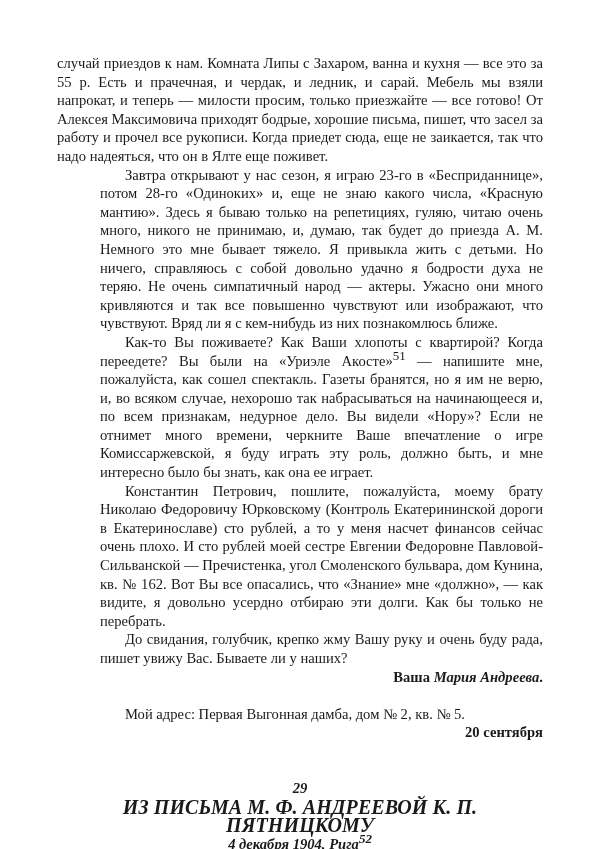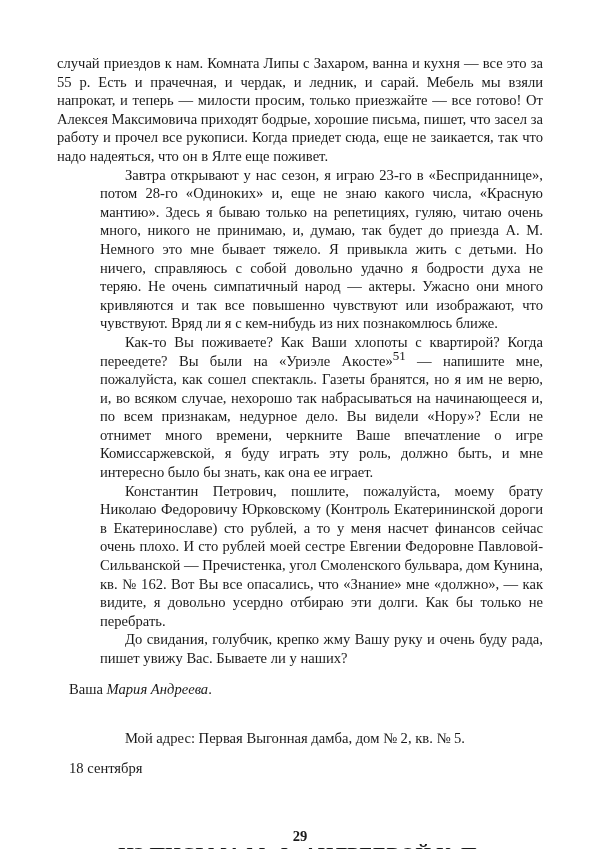--- a/index.html
+++ b/index.html
@@ -4,25 +4,25 @@
 <style>
   html, body { margin: 0; padding: 0; background: #ffffff; }
   body { width: 600px; height: 849px; overflow: hidden; position: relative; }
   .page {
     position: absolute; left: 57px; top: 54px; width: 486px;
     font-family: "Liberation Serif", serif;
     font-size: 14.6px; line-height: 18.6px; color: #1a1a1a;
   }
   .p { text-align: justify; margin: 0; }
   .p.indent { text-indent: 25px; margin-left: 43px; }
-  .right { margin: 12px; }
+  .right { text-align: right; margin: 0; font-weight: bold; }
   .sup { font-size: 13px; vertical-align: 6px; line-height: 0; }
   .gap { height: 18.6px; }
   .gap2 { height: 37px; }
-  .head { text-align: center; font-weight: bold; margin: 0; }
+  .head { text-align: center; font-weight: bold; margin: 0; font-style: italic; }
   .head-num { font-size: 14.6px; }
   .head-title { font-size: 20px; letter-spacing: 0.1px; }
   .head-sub { font-style: italic; font-weight: bold; }
   em { font-style: italic; }
 </style>
 </head>
 <body>
 
 <div class="page">
 
@@ -30,21 +30,21 @@
   <p class="p indent">Завтра открывают у нас сезон, я играю 23-го в «Бесприданнице», потом 28-го «Одиноких» и, еще не знаю какого числа, «Красную мантию». Здесь я бываю только на репетициях, гуляю, читаю очень много, никого не принимаю, и, думаю, так будет до приезда А. М. Немного это мне бывает тяжело. Я привыкла жить с детьми. Но ничего, справляюсь с собой довольно удачно я бодрости духа не теряю. Не очень симпатичный народ — актеры. Ужасно они много кривляются и так все повышенно чувствуют или изображают, что чувствуют. Вряд ли я с кем-нибудь из них познакомлюсь ближе.</p>
   <p class="p indent"><span>Как-то Вы поживаете? Как Ваши хлопоты с квартирой? Когда переедете? Вы были на «Уриэле Акосте»</span><span class="sup">51</span><span> — напишите мне, пожалуйста, как сошел спектакль. Газеты бранятся, но я им не верю, и, во всяком случае, нехорошо так набрасываться на начинающееся и, по всем признакам, недурное дело. Вы видели «Нору»? Если не отнимет много времени, черкните Ваше впечатление о игре Комиссаржевской, я буду играть эту роль, должно быть, и мне интересно было бы знать, как она ее играет.</span></p>
   <p class="p indent">Константин Петрович, пошлите, пожалуйста, моему брату Николаю Федоровичу Юрковскому (Контроль Екатерининской дороги в Екатеринославе) сто рублей, а то у меня насчет финансов сейчас очень плохо. И сто рублей моей сестре Евгении Федоровне Павловой-Сильванской — Пречистенка, угол Смоленского бульвара, дом Кунина, кв. № 162. Вот Вы все опасались, что «Знание» мне «должно», — как видите, я довольно усердно отбираю эти долги. Как бы только не перебрать.</p>
   <p class="p indent">До свидания, голубчик, крепко жму Вашу руку и очень буду рада, пишет увижу Вас. Бываете ли у наших?</p>
 
   <p class="right"><span>Ваша </span><em>Мария Андреева</em><span>.</span></p>
 
   <div class="gap"></div>
 
   <p class="p indent">Мой адрес: Первая Выгонная дамба, дом № 2, кв. № 5.</p>
-  <p class="right">18 сентября</p>
+  <p class="right">20 сентября</p>
 
   <div class="gap2"></div>
 
   <p class="head head-num">29</p>
   <p class="head head-title">ИЗ ПИСЬМА М. Ф. АНДРЕЕВОЙ К. П. ПЯТНИЦКОМУ</p>
   <p class="head head-sub"><span>4 декабря 1904, Рига</span><span class="sup">52</span></p>
 
   <div style="height:6px"></div>
 
   <p class="right">4 декабря</p>

